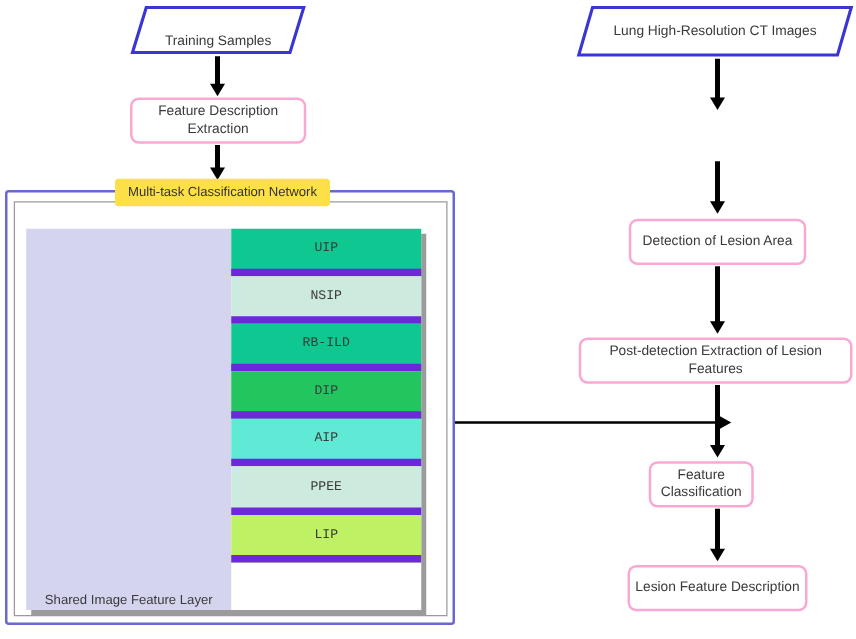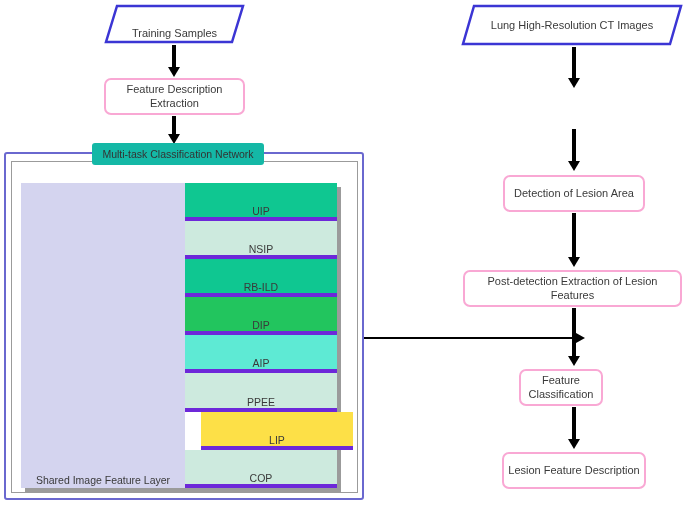--- a/index.html
+++ b/index.html
@@ -133,25 +133,26 @@
     left: 164px;
     top: 0;
     width: 152px;
     height: 305px;
   }
   .task-row {
     box-sizing: border-box;
     width: 152px;
     height: 38.1px;
     display: flex;
-    align-items: flex-end;
+    align-items: center;
     justify-content: center;
     color: #3a3a3a;
     font-size: 10.5px;
-    border-bottom: 4px solid #6d28d9;
+    border-bottom: 6px solid #6d28d9;
+    font-family: Liberation Mono, monospace;
   }
   .task-row.dark  { background: #0fc791; }
   .task-row.light { background: #cdeade; }
 
   
   .varrow {
     position: absolute;
     background: #000000;
     width: 4px;
   }
@@ -198,21 +199,21 @@
   <div class="varrow" style="left:172px; top:45px; height:23px;"></div>
 
   <div class="node rounded-box" style="left:104px; top:78px; width:141px; height:37px;">
     <span>Feature Description Extraction</span>
   </div>
 
   <div class="varrow" style="left:172px; top:116px; height:19px;"></div>
 
   <div id="mtcn-outer"></div>
   <div id="mtcn-inner"></div>
-  <div id="mtcn-title" style="background: #14b8a6;">Multi-task Classification Network</div>
+  <div id="mtcn-title" style="background: #fde047;">Multi-task Classification Network</div>
 
   <div id="mtcn-content">
     <div id="shared-layer" style="background: rgb(212, 212, 239);">
       <span>Shared Image Feature Layer</span>
     </div>
     <div id="task-column">
       <div class="task-row dark" style="background: rgb(15, 199, 145);">
           <span>UIP</span>
         </div>
       <div class="task-row light" style="background: rgb(205, 234, 222);">
@@ -223,25 +224,22 @@
         </div>
       <div class="task-row light" style="background: #22c55e;">
           <span>DIP</span>
         </div>
       <div class="task-row dark" style="background: #5eead4;">
           <span>AIP</span>
         </div>
       <div class="task-row light" style="background: rgb(205, 234, 222);">
           <span>PPEE</span>
         </div>
-      <div class="task-row dark" style="background: #fde047; margin-left: 16px;">
+      <div class="task-row dark" style="background: #bef264;">
           <span>LIP</span>
-        </div>
-      <div class="task-row light" style="background: rgb(205, 234, 222);">
-          <span>COP</span>
         </div>
     </div>
   </div>
 
   <div class="harrow" style="left:364px; top:337px; width:213px;"></div>
 
   <div class="parallelogram" style="left:461px; top:4px; width:222px; height:42px;">
     <svg width="222" height="42" viewBox="0 0 222 42">
       <polygon points="13,2 220,2 209,40 2,40" fill="#ffffff" stroke="#3b35d4" stroke-width="2.5"></polygon>
     </svg>

